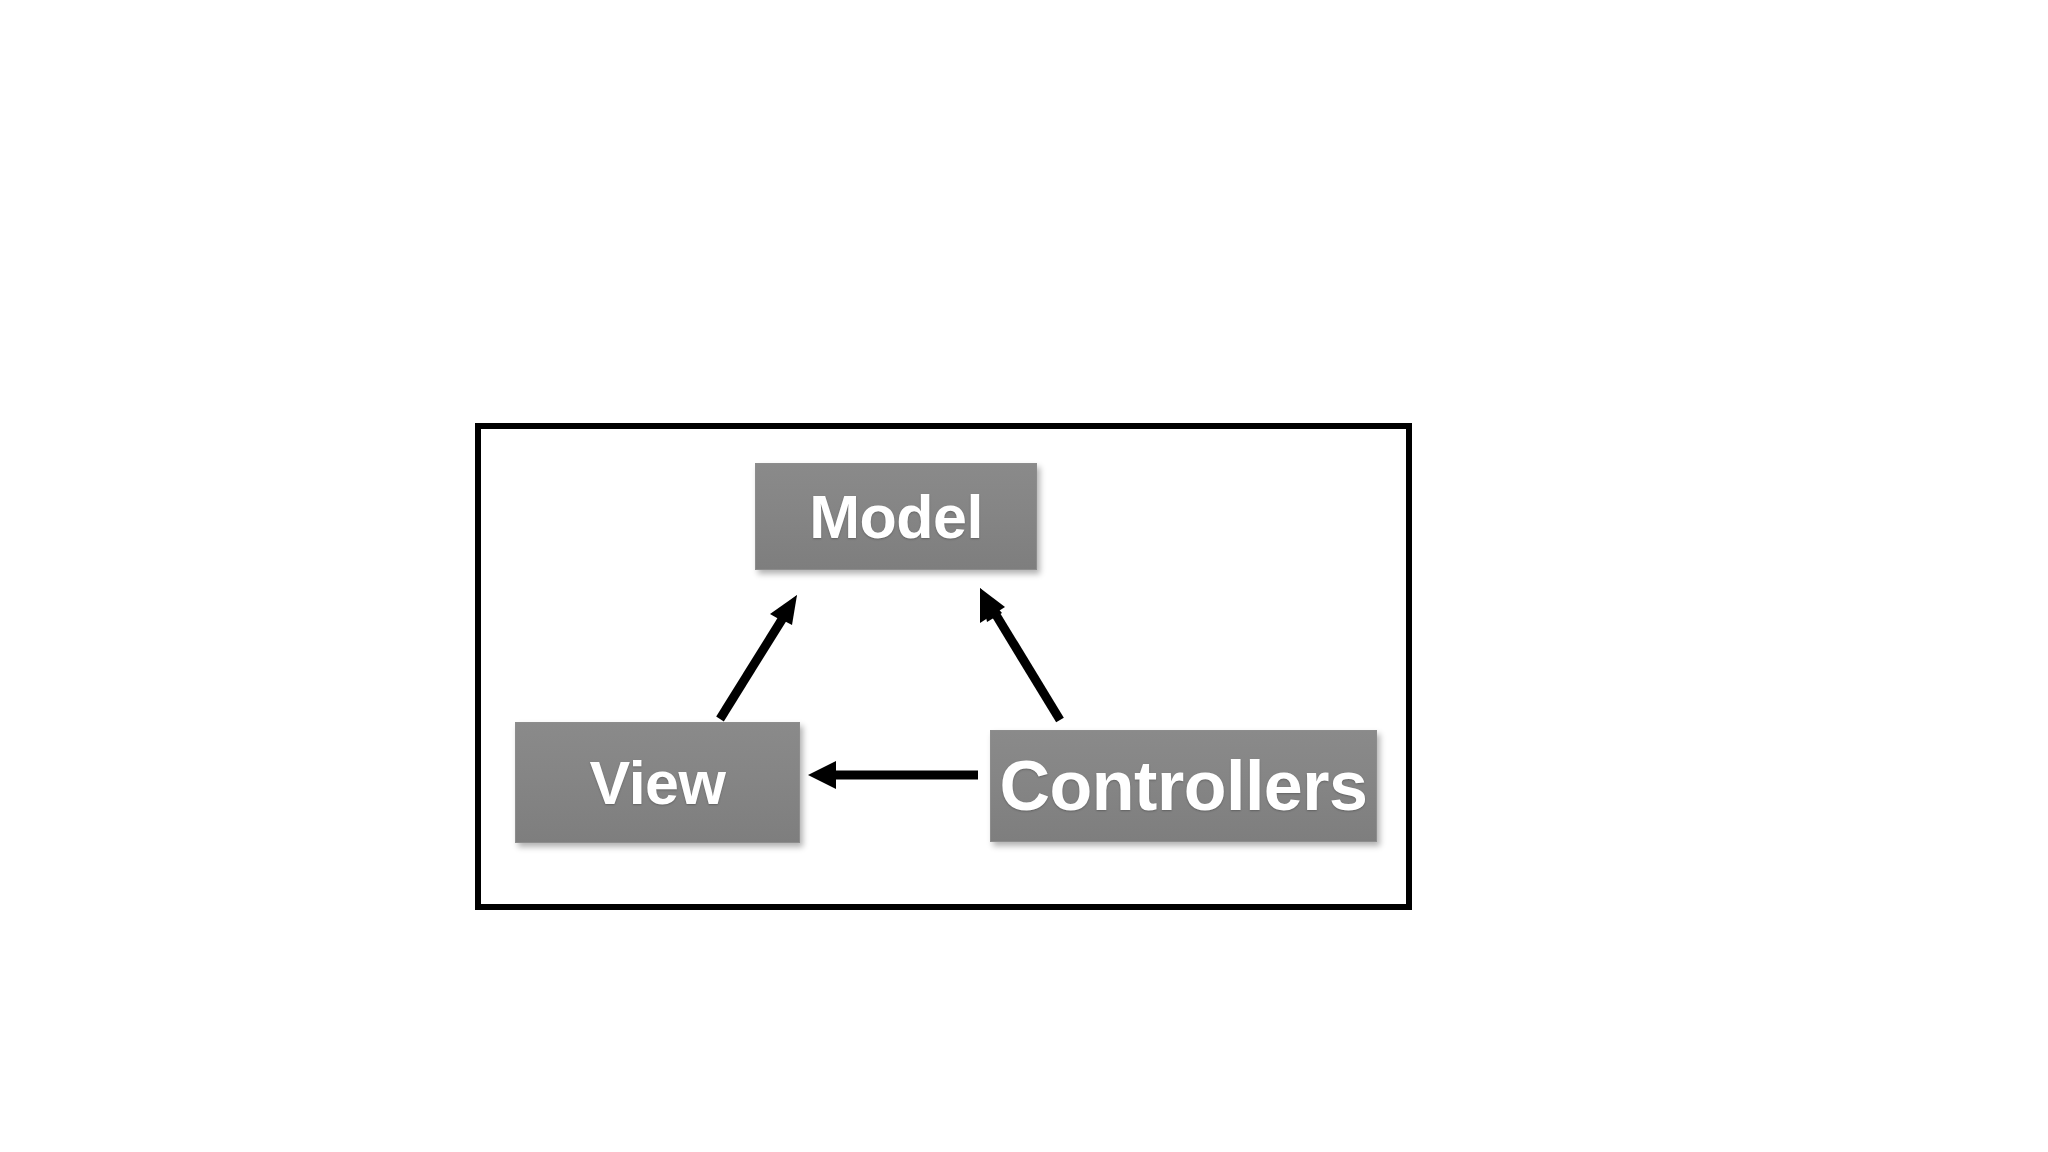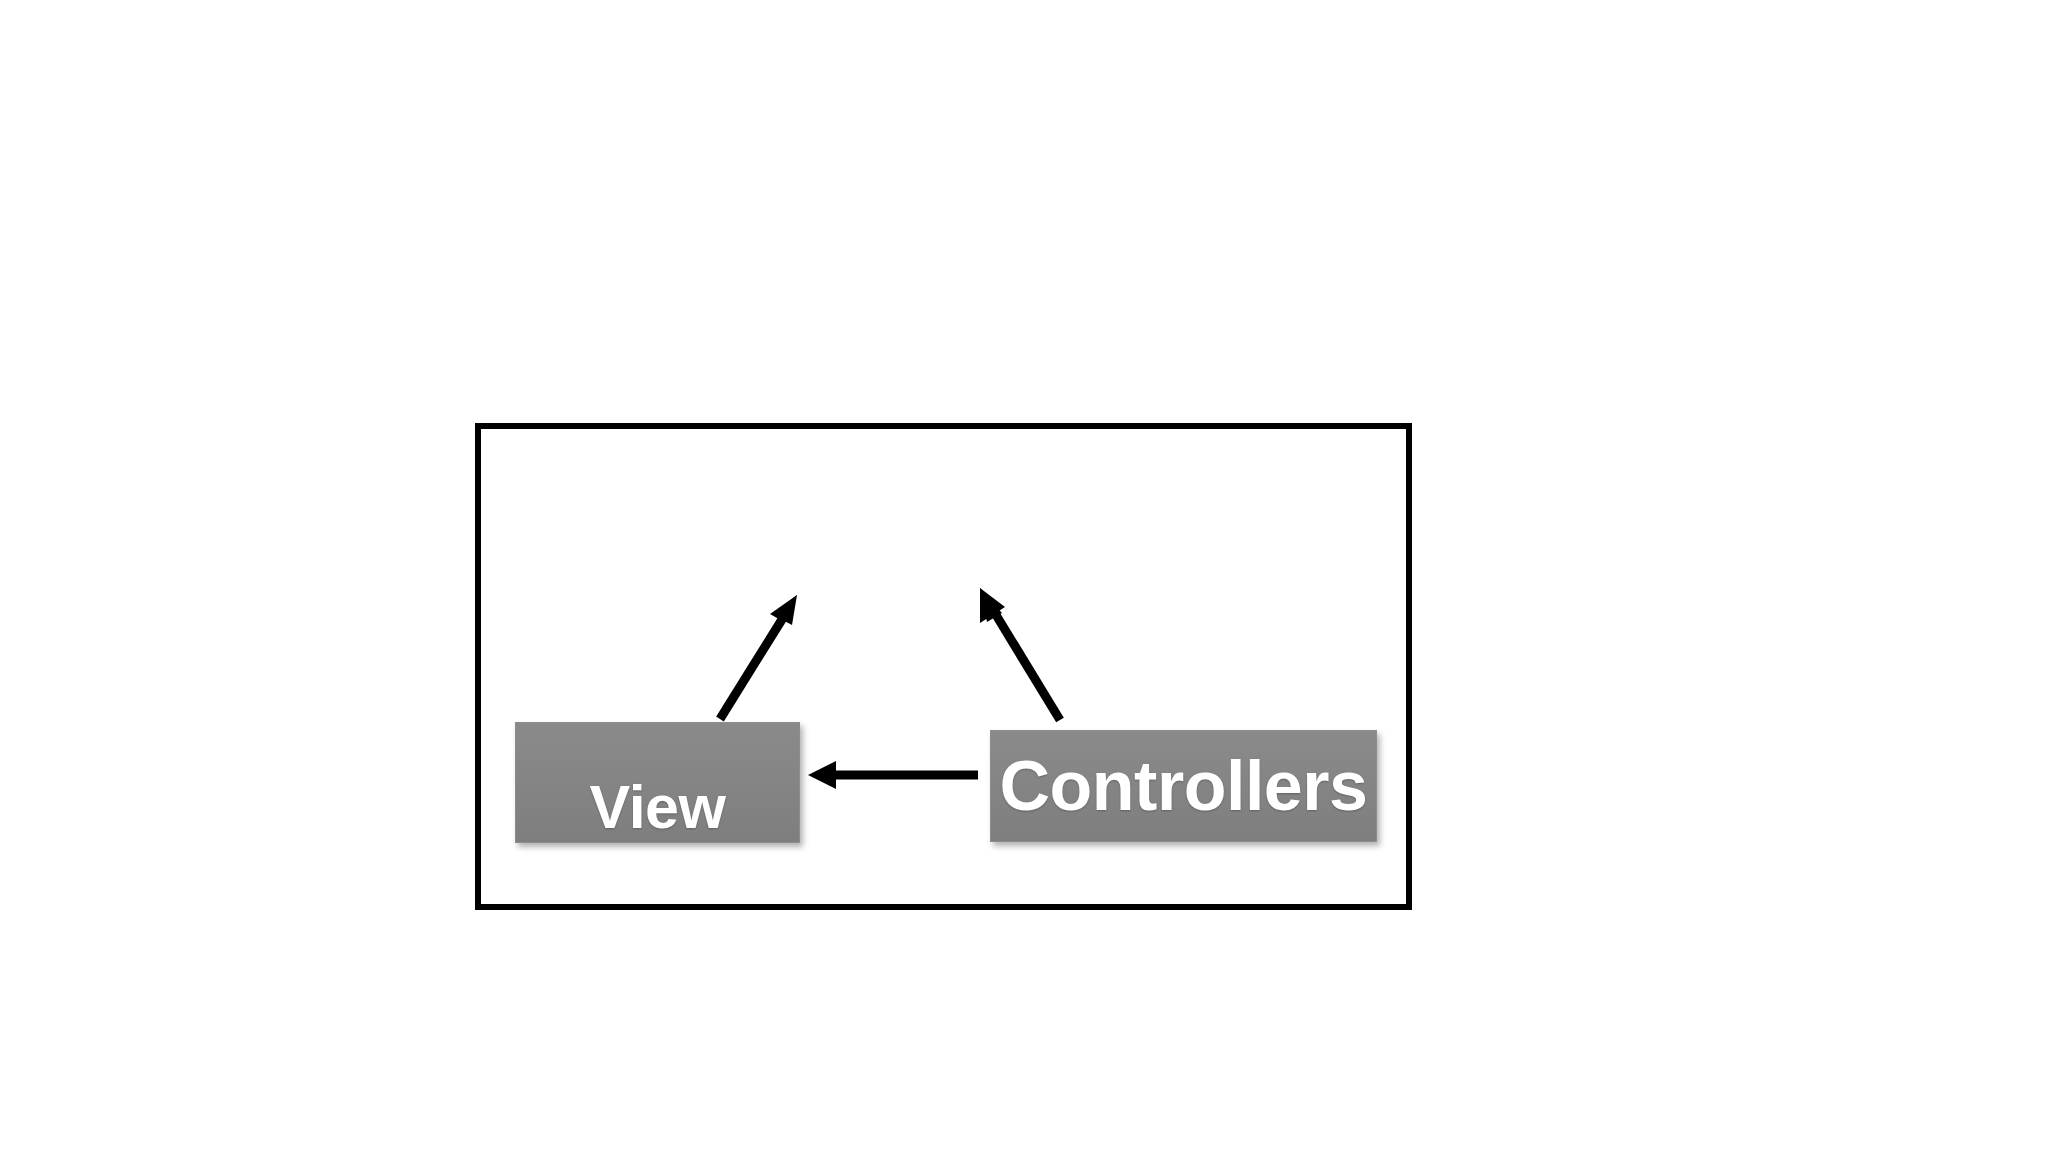--- a/index.html
+++ b/index.html
@@ -56,21 +56,20 @@
     font-size: 61px;
   }
 
   
   #node-view {
     left: 34px;
     top: 293px;
     width: 285px;
     height: 121px;
     font-size: 61px;
-    align-items: flex-end;
   }
 
   
   #node-controllers {
     left: 509px;
     top: 301px;
     width: 387px;
     height: 112px;
     font-size: 70px;
   }
@@ -106,20 +105,23 @@
       <polygon points="499,159 499,194 524,178" fill="#000000"></polygon>
       <polygon points="499,159 521,184 506,193" fill="#000000"></polygon>
     </g>
 
     <g class="edge">
       <line x1="497" y1="346" x2="350" y2="346" stroke="#000000" stroke-width="9" stroke-linecap="butt"></line>
       <polygon points="327,346 355,332 355,360" fill="#000000"></polygon>
     </g>
   </svg>
 
+  <div class="node" id="node-model">
+    <span>Model</span>
+  </div>
 
   <div class="node" id="node-view">
     <span>View</span>
   </div>
 
   <div class="node" id="node-controllers">
     <span>Controllers</span>
   </div>
 
 </div>

